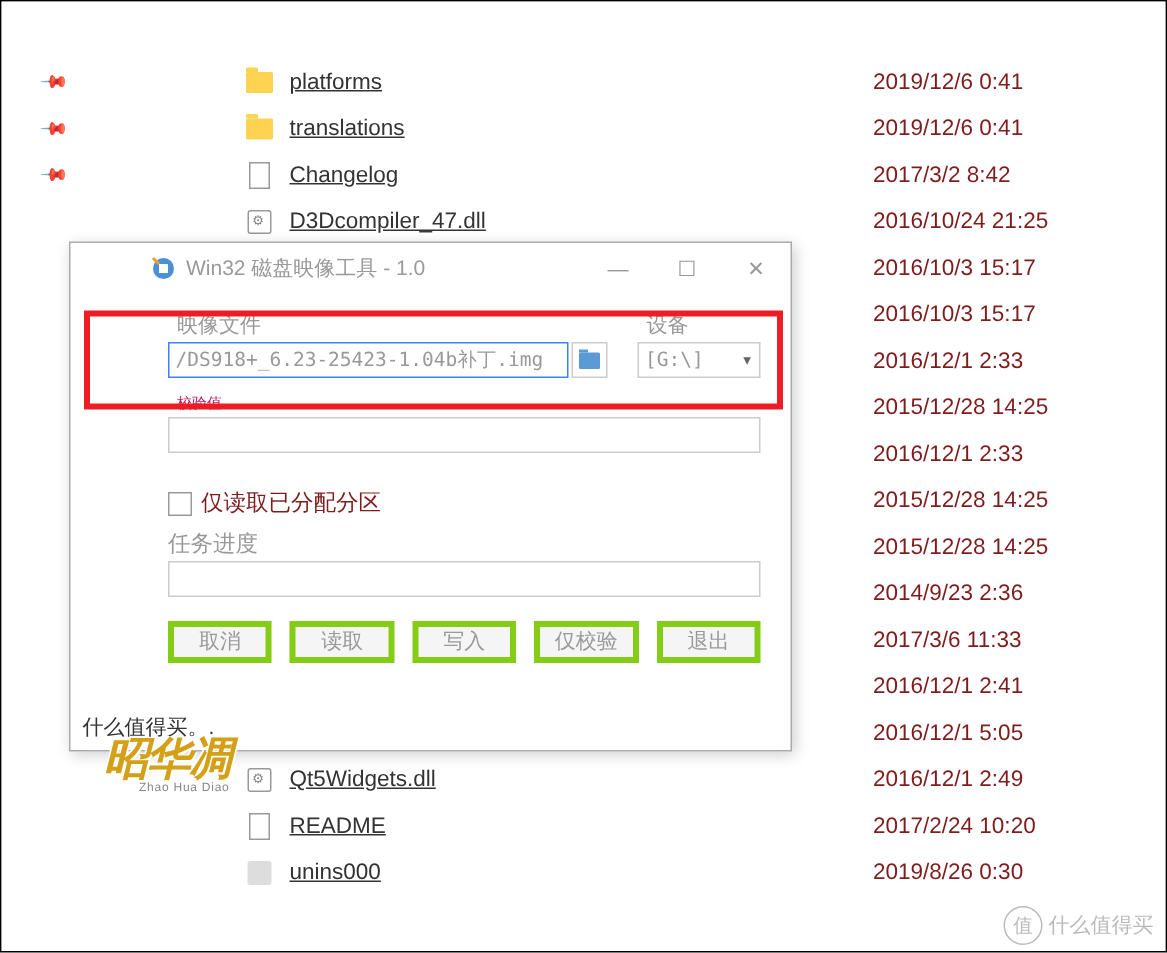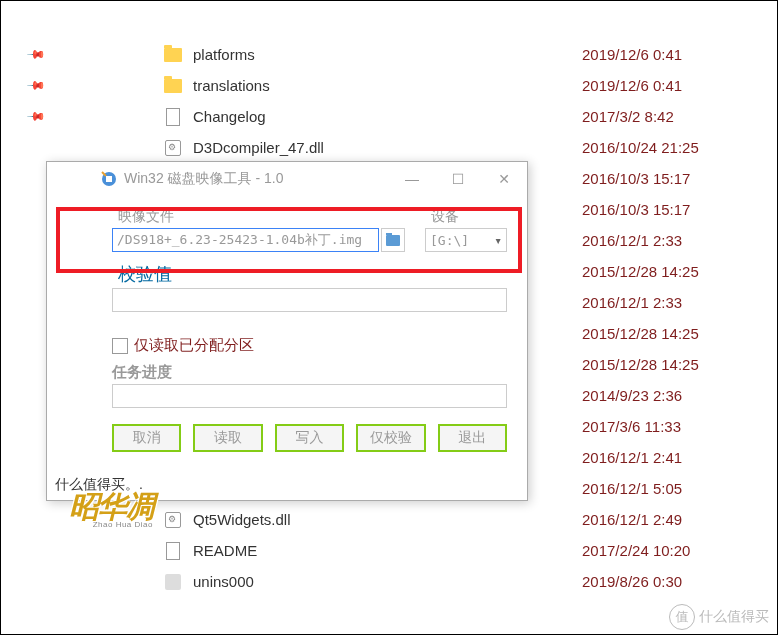--- a/index.html
+++ b/index.html
@@ -5,21 +5,21 @@
     * { box-sizing: border-box; margin: 0; padding: 0; }
     body { font-family: "Microsoft YaHei", "SimSun", sans-serif; font-size: 14px; background: #fff; width: 778px; height: 635px; overflow: hidden; position: relative; border: 1px solid #000; }
     
     .file-explorer { position: absolute; top: 0; left: 0; width: 100%; height: 100%; background: #fff; }
     
     .file-list { padding-top: 38px; }
     .file-row { display: flex; align-items: center; height: 31px; }
     .pin-col { width: 70px; display: flex; justify-content: center; color: #888; }
     .spacer-col { width: 90px; }
     .icon-col { width: 24px; display: flex; align-items: center; justify-content: center; margin-right: 8px; }
-    .name-col { flex: 1; color: #333; font-size: 15px; }
+    .name-col { flex: 1; color: #333; font-size: 15px; text-decoration: underline; }
     .date-col { width: 195px; color: #7f1d1d; font-size: 15px; }
     
     .folder-icon { width: 18px; height: 14px; background: #FFD352; border-radius: 1px; position: relative; }
     .folder-icon::before { content: ''; position: absolute; top: -3px; left: 0; width: 8px; height: 3px; background: #FFD352; border-radius: 1px 1px 0 0; }
     .file-icon { width: 14px; height: 18px; border: 1px solid #999; background: #fff; position: relative; }
     .dll-icon { width: 16px; height: 16px; border: 1px solid #999; background: #fff; border-radius: 2px; position: relative; }
     .dll-icon::after { content: '⚙'; position: absolute; font-size: 9px; color: #888; top: 1px; left: 2px; }
     .app-icon { width: 16px; height: 16px; background: #ddd; border-radius: 2px; }
     
     .pin-icon { transform: rotate(45deg); font-size: 12px; color: #999; }
@@ -43,32 +43,32 @@
     
     .image-input-row { display: flex; align-items: center; }
     .image-input { flex: 1; height: 24px; border: 1px solid #3b82f6; padding: 0 4px; font-family: monospace; font-size: 13px; color: #999; background: #fff; }
     .browse-btn { width: 24px; height: 24px; border: 1px solid #ccc; background: #fff; margin-left: 2px; display: flex; align-items: center; justify-content: center; }
     .browse-icon { width: 14px; height: 11px; background: #5B9BD5; border-radius: 1px; position: relative; }
     .browse-icon::before { content: ''; position: absolute; top: -2px; left: 0; width: 6px; height: 2px; background: #5B9BD5; }
     
     .device-select { width: 82px; height: 24px; border: 1px solid #ccc; background: #fff; display: flex; align-items: center; padding: 0 4px; font-family: monospace; font-size: 13px; color: #999; position: relative; }
     .device-select::after { content: '▾'; position: absolute; right: 4px; color: #666; }
     
-    .checksum-label { color: #0369a1; font-size: 18px; margin-top: 10px; padding-left: 6px; }
+    .checksum-label { color: #be185d; font-size: 10px; margin-top: 10px; padding-left: 6px; }
     .checksum-input { width: 100%; height: 24px; border: 1px solid #ccc; margin-top: 2px; background: #fff; }
     
     .checkbox-row { display: flex; align-items: center; margin-top: 24px; gap: 6px; }
     .checkbox { width: 16px; height: 16px; border: 1.5px solid #999; background: #fff; }
     .checkbox-label { color: #7f1d1d; font-size: 15px; }
     
-    .progress-label { color: #999; font-size: 15px; margin-top: 8px; font-weight: bold; }
+    .progress-label { color: #999; font-size: 15px; margin-top: 8px; }
     .progress-bar { width: 100%; height: 24px; border: 1px solid #ccc; margin-top: 2px; background: #fff; }
     
     .button-row { display: flex; gap: 12px; margin-top: 16px; justify-content: center; }
-    .dlg-button { width: 76px; height: 28px; border: 2px solid #84cc16; background: #f5f5f5; color: #999; font-size: 14px; display: flex; align-items: center; justify-content: center; font-family: inherit; }
+    .dlg-button { width: 76px; height: 28px; border: 4px solid #84cc16; background: #f5f5f5; color: #999; font-size: 14px; display: flex; align-items: center; justify-content: center; font-family: inherit; }
     
     .status-text { position: absolute; bottom: 6px; left: 8px; color: #333; font-size: 14px; }
     
     .watermark-logo { position: absolute; top: 492px; left: 42px; width: 110px; text-align: right; }
     .watermark-logo-text { font-size: 30px; font-weight: bold; color: #D4A017; font-style: italic; text-shadow: 1px 1px 0 #fff, -1px -1px 0 #fff; letter-spacing: -2px; line-height: 0.9; }
     .watermark-logo-sub { font-size: 8px; color: #888; letter-spacing: 0.5px; }
     
     .watermark-right { position: absolute; bottom: 4px; right: 8px; color: #bbb; font-size: 14px; display: flex; align-items: center; gap: 4px; }
     .watermark-badge { width: 26px; height: 26px; border: 1.5px solid #bbb; border-radius: 50%; display: flex; align-items: center; justify-content: center; font-size: 13px; }
   </style>

